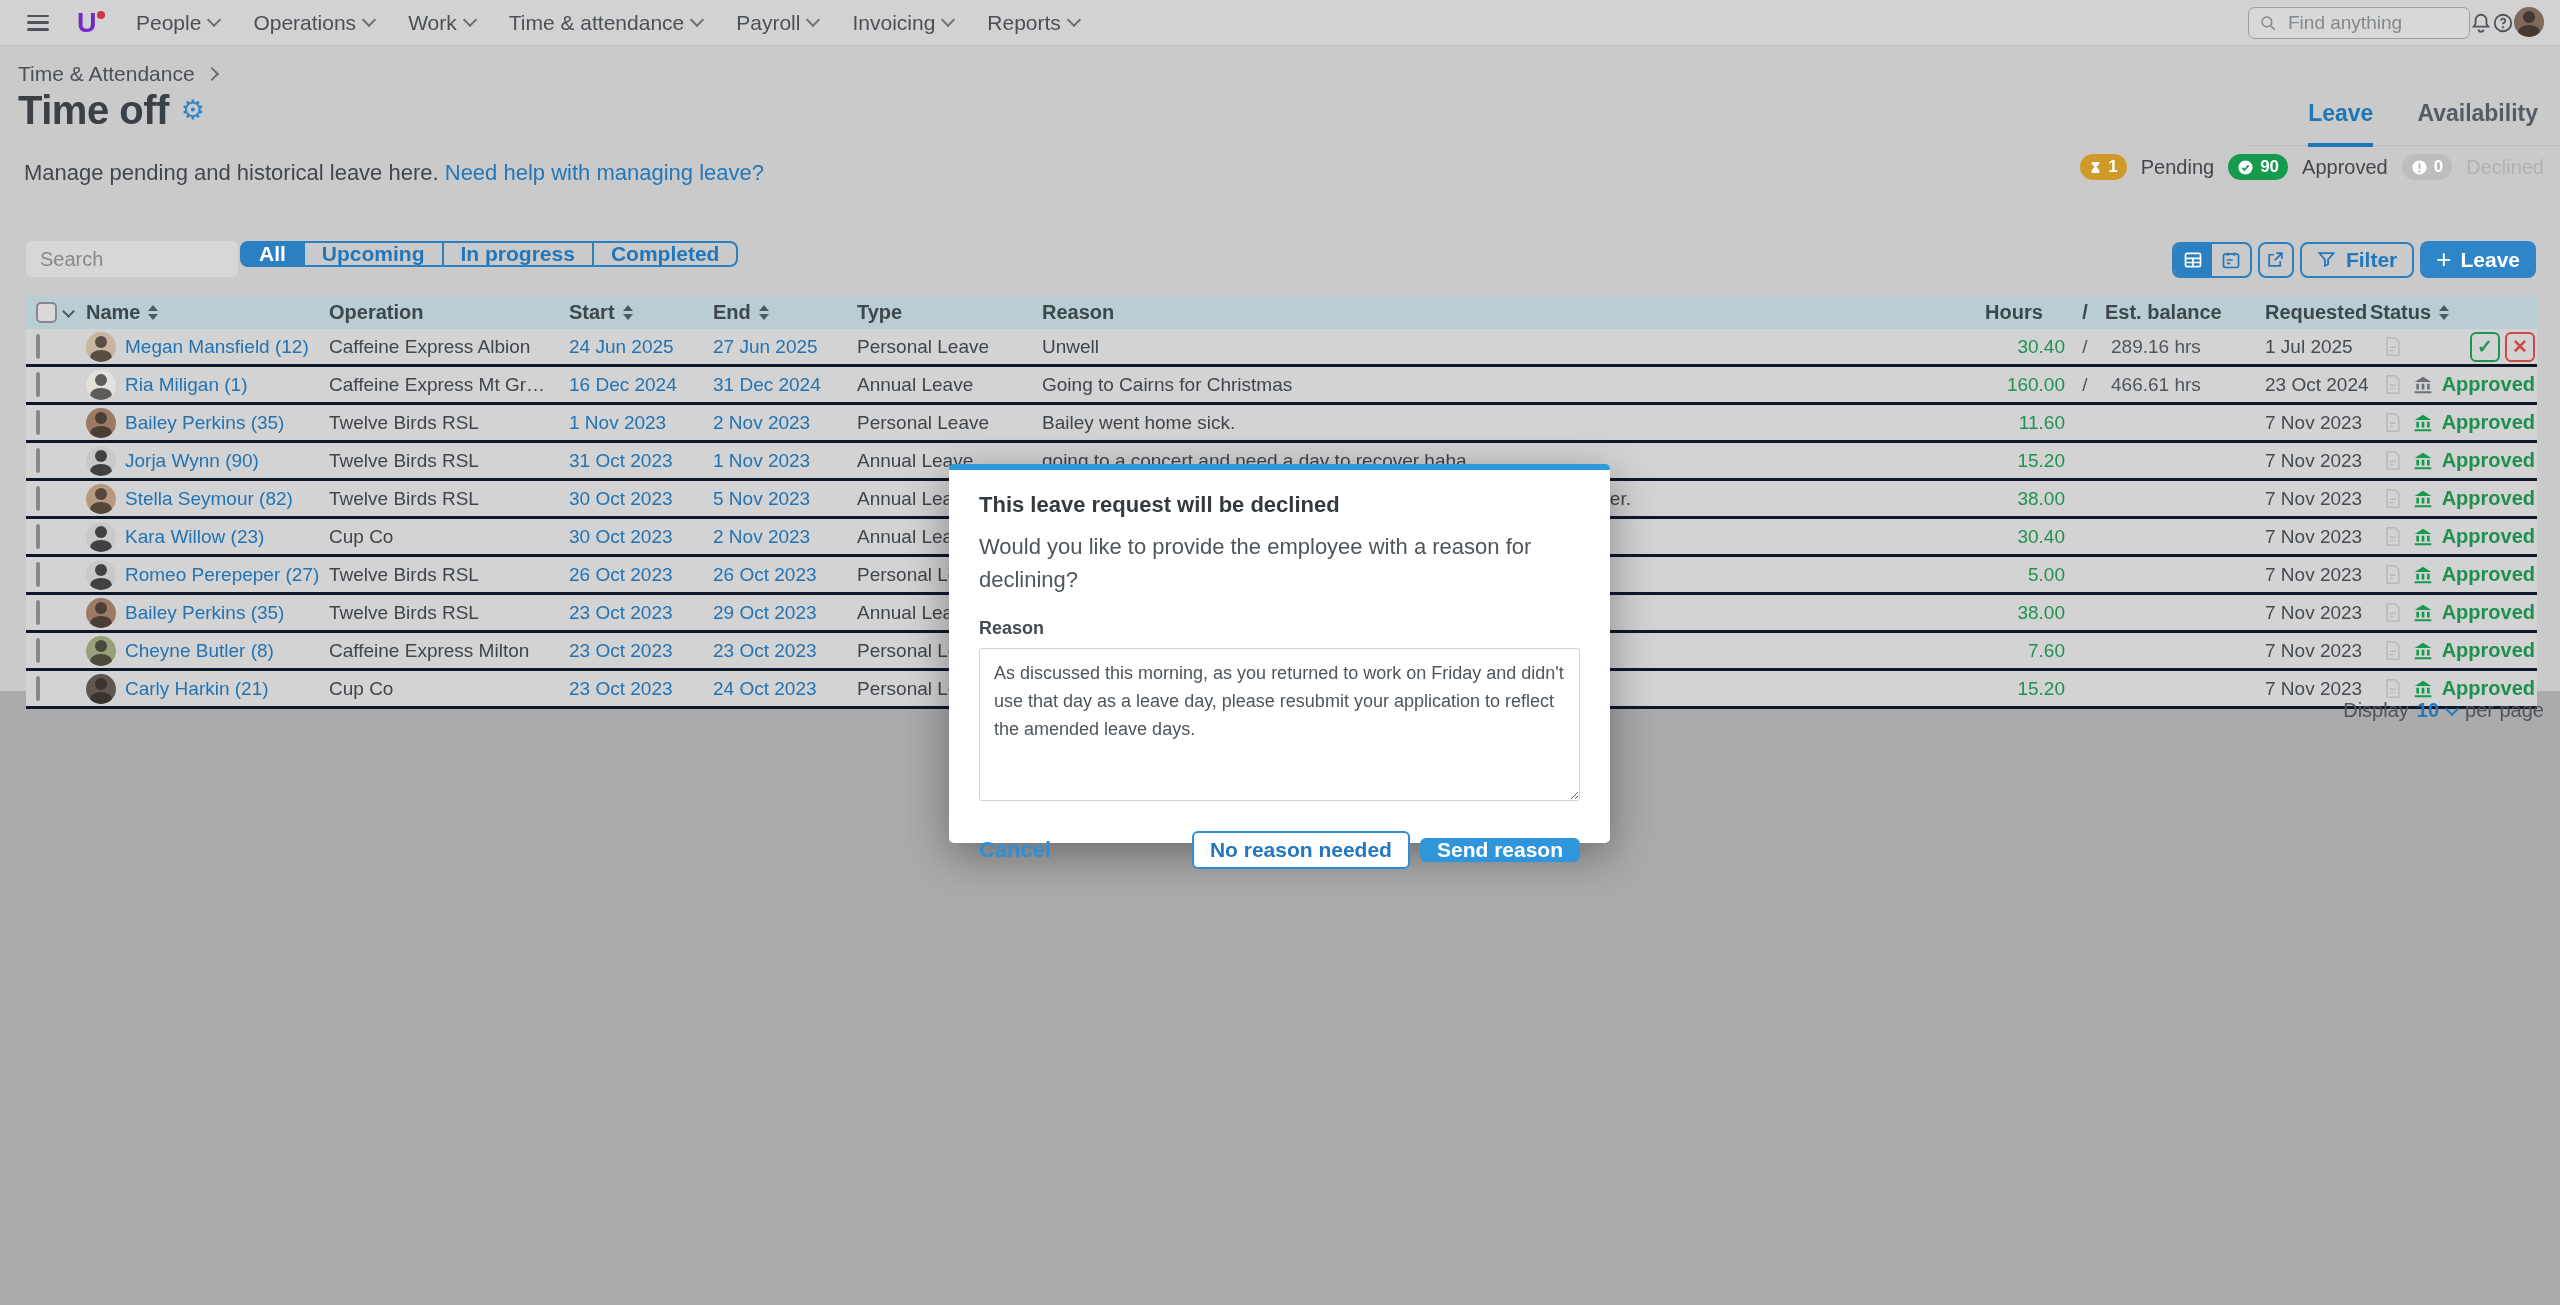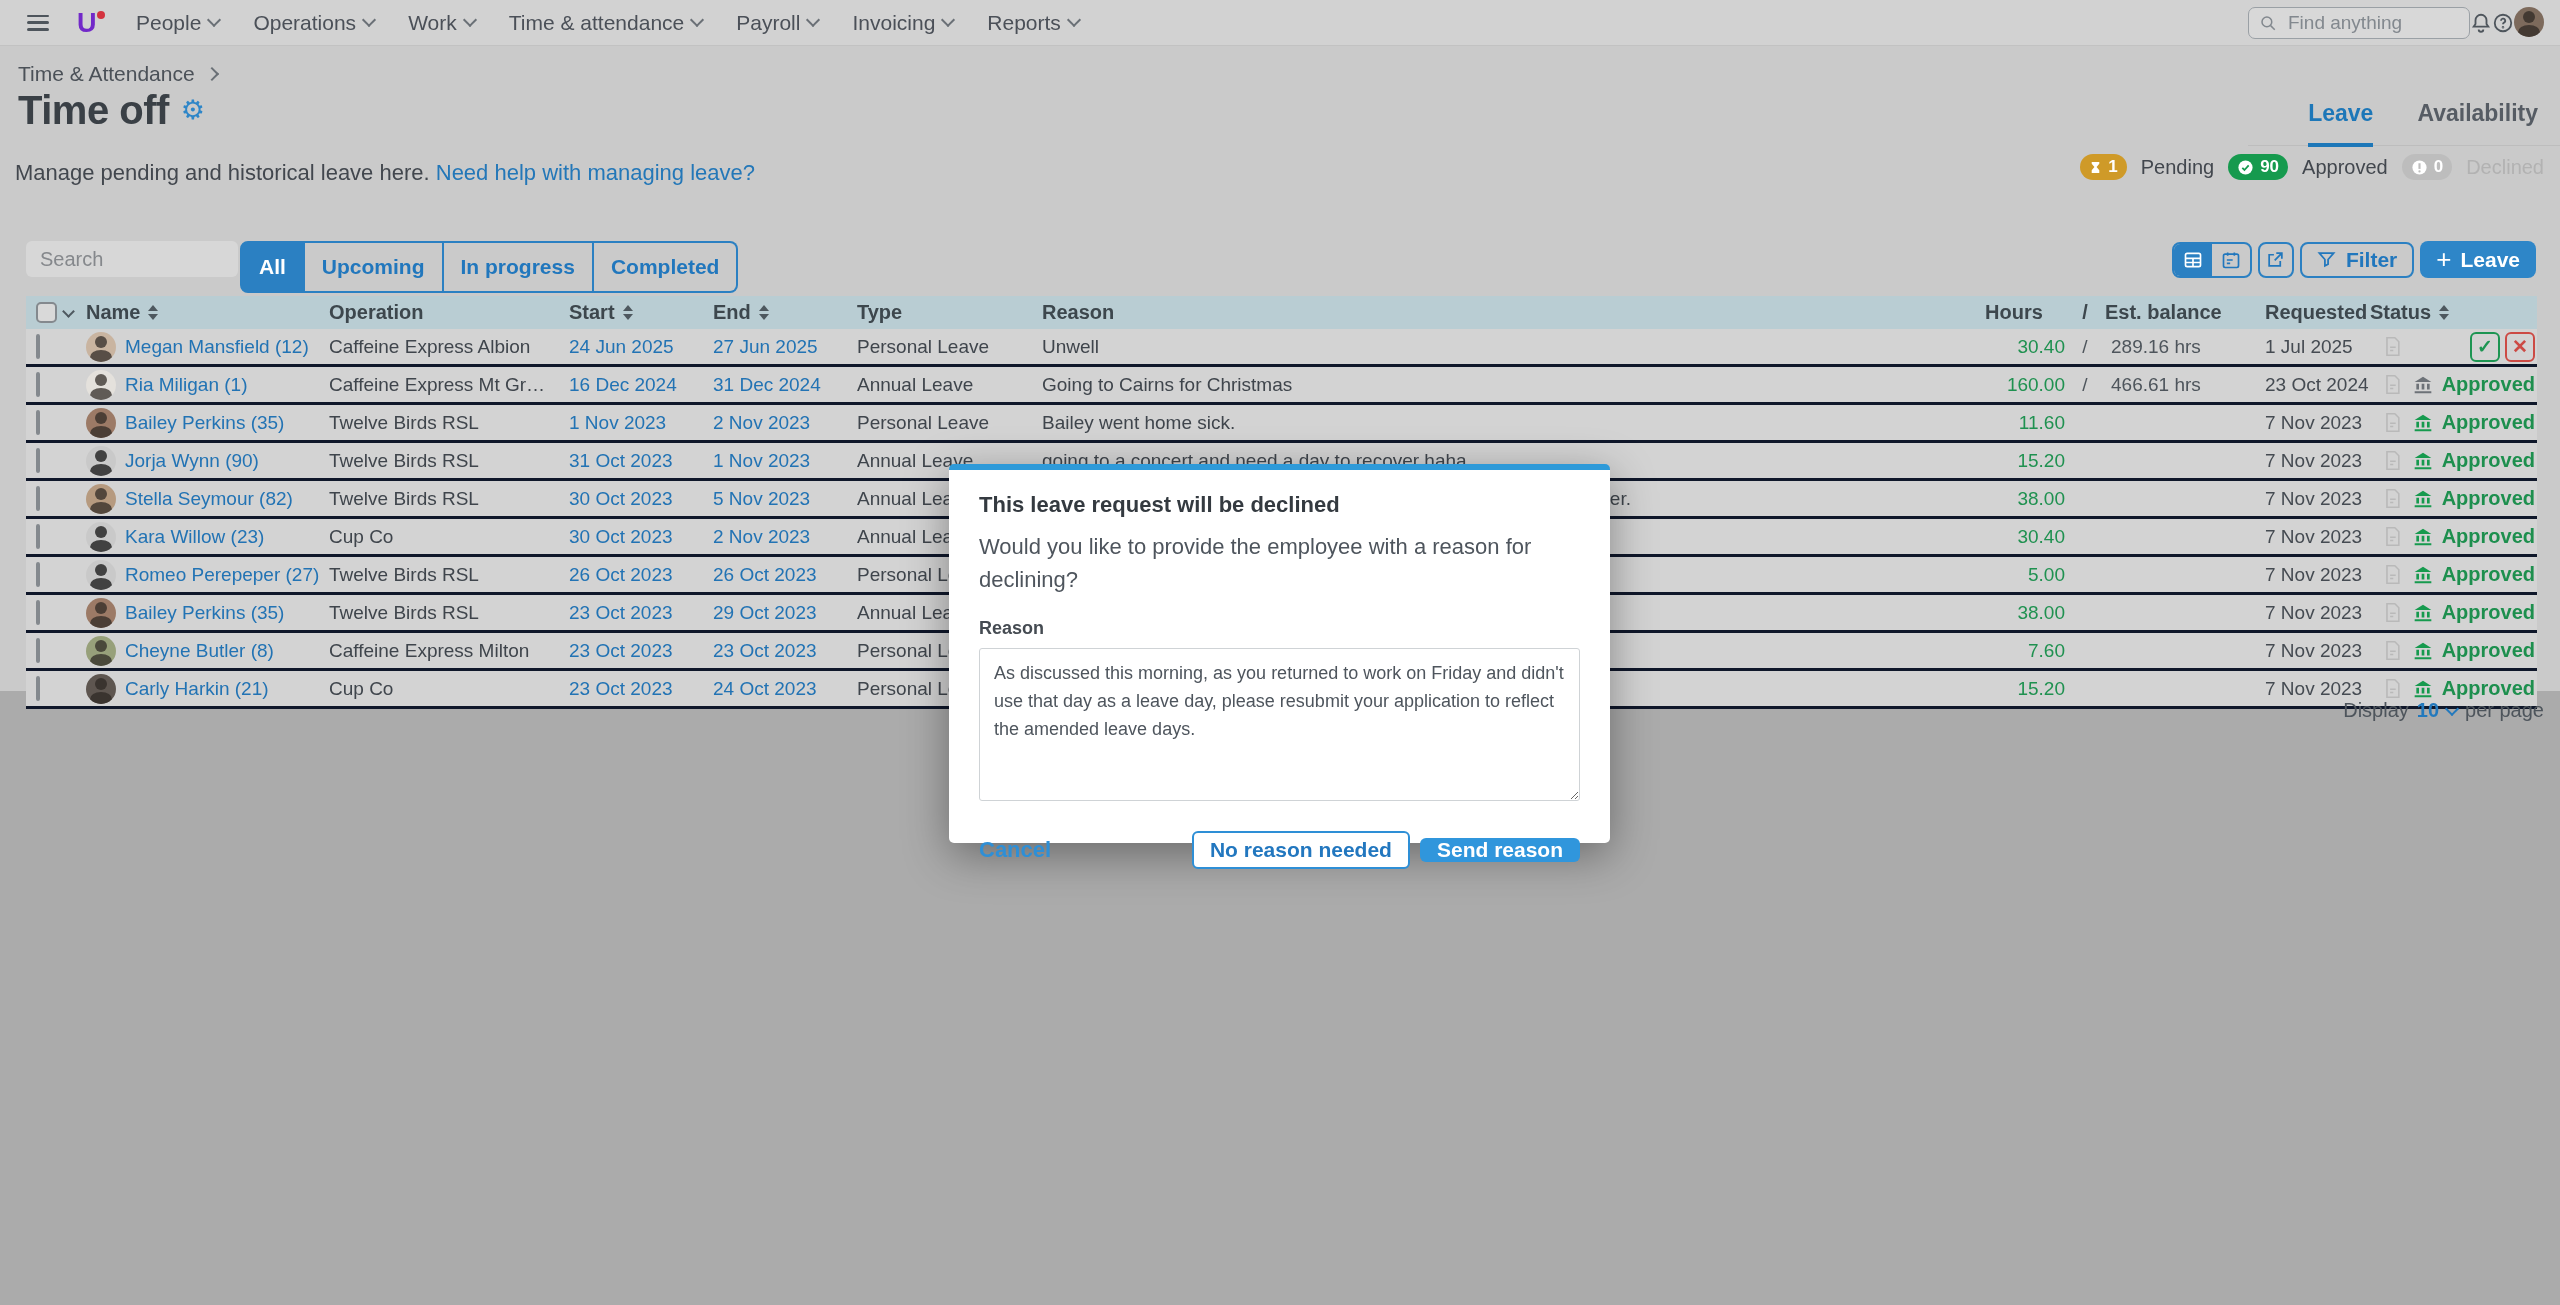--- a/index.html
+++ b/index.html
@@ -36,40 +36,40 @@
   .top-avatar{width:30px;height:30px;cursor:pointer}
 
   
   .content-bg{position:absolute;top:46px;left:0;width:2560px;height:645px;background:#cacaca}
   .page{position:absolute;top:46px;left:0;width:2560px;z-index:1}
   .breadcrumb{position:absolute;left:18px;top:16px;display:flex;align-items:center;gap:12px;color:#4b5158;font-size:21px;cursor:pointer}
   .breadcrumb .chev{transform:rotate(-45deg);margin-top:0}
   .page-title{position:absolute;left:18px;top:42px;display:flex;align-items:center;gap:12px}
   .page-title h1{margin:0;font-size:40px;color:#3a4046;letter-spacing:-.5px}
   .gear{color:#2e86c8;font-size:27px;line-height:1;cursor:pointer}
-  .subtitle{position:absolute;left:15px;top:114px;font-size:22px;color:#42474e}
+  .subtitle{position:absolute;left:24px;top:114px;font-size:22px;color:#42474e}
   .subtitle a{color:#2377b8;text-decoration:none;cursor:pointer}
   .tabs{position:absolute;right:0;top:54px;display:flex;gap:44px;padding:0 22px 0 60px;border-bottom:1px solid #bdbdbd}
   .tab{font-size:23px;font-weight:700;padding-bottom:16px;cursor:pointer;color:#565c64}
   .tab.active{color:#1d77b8;border-bottom:4px solid #1d77b8;margin-bottom:-2px}
   .badges{position:absolute;right:16px;top:108px;display:flex;align-items:center;gap:14px}
   .badge-pill{display:flex;align-items:center;gap:6px;height:26px;border-radius:14px;padding:0 9px;color:#fff;font-size:17px;font-weight:700}
   .badge-pill.pending{background:#cf9a28}
   .badge-pill.approved{background:#169a4e}
   .badge-pill.declined{background:#bdbdbd}
   .badge-label{font-size:20px;color:#42474e}
   .badge-label.muted{color:#b2b2b2}
 
   
   .toolbar{position:absolute;top:195px;left:0;width:2560px;height:40px}
   .search-box{position:absolute;left:26px;top:0;width:212px;height:36px;background:#d7d7d7;border-radius:6px;display:flex;align-items:center;padding:0 12px;box-sizing:border-box}
   .search-box input{border:none;background:transparent;outline:none;font-size:20px;color:#4b5058;width:100%;font-family:inherit}
   .search-box input::placeholder{color:#85888c}
   .segments{position:absolute;left:240px;top:0;display:flex}
-  .seg{height:52px;box-sizing:border-box;border:2px solid #2b80c2;border-left-width:0;background:transparent;color:#2177bd;font-weight:700;font-size:21px;padding:0 17px;display:flex;align-items:center;cursor:pointer;font-family:inherit}
+  .seg{height:26px;box-sizing:border-box;border:2px solid #2b80c2;border-left-width:0;background:transparent;color:#2177bd;font-weight:700;font-size:21px;padding:0 17px;display:flex;align-items:center;cursor:pointer;font-family:inherit}
   .seg:first-child{border-left-width:2px;border-radius:8px 0 0 8px}
   .seg:last-child{border-radius:0 8px 8px 0}
   .seg.active{background:#2b80c2;color:#fff}
   .tool-right{position:absolute;right:24px;top:0;display:flex;align-items:center;gap:6px}
   .view-toggle{display:flex;border:2px solid #2b80c2;border-radius:8px;overflow:hidden;height:36px;box-sizing:border-box}
   .view-toggle .vt{width:38px;display:flex;align-items:center;justify-content:center;color:#2177bd;cursor:pointer}
   .view-toggle .vt.active{background:#2b80c2;color:#fff}
   .sq-btn{width:36px;height:36px;box-sizing:border-box;border:2px solid #2b80c2;border-radius:8px;display:flex;align-items:center;justify-content:center;color:#2177bd;cursor:pointer;background:transparent}
   .filter-btn{height:36px;box-sizing:border-box;border:2px solid #2b80c2;border-radius:8px;display:flex;align-items:center;gap:10px;padding:0 15px;color:#2177bd;font-weight:700;font-size:21px;cursor:pointer;background:transparent;font-family:inherit}
   .leave-btn{height:37px;border:none;border-radius:8px;background:#2e86c8;color:#fff;font-weight:700;font-size:21px;display:flex;align-items:center;gap:9px;padding:0 16px;cursor:pointer;font-family:inherit}

